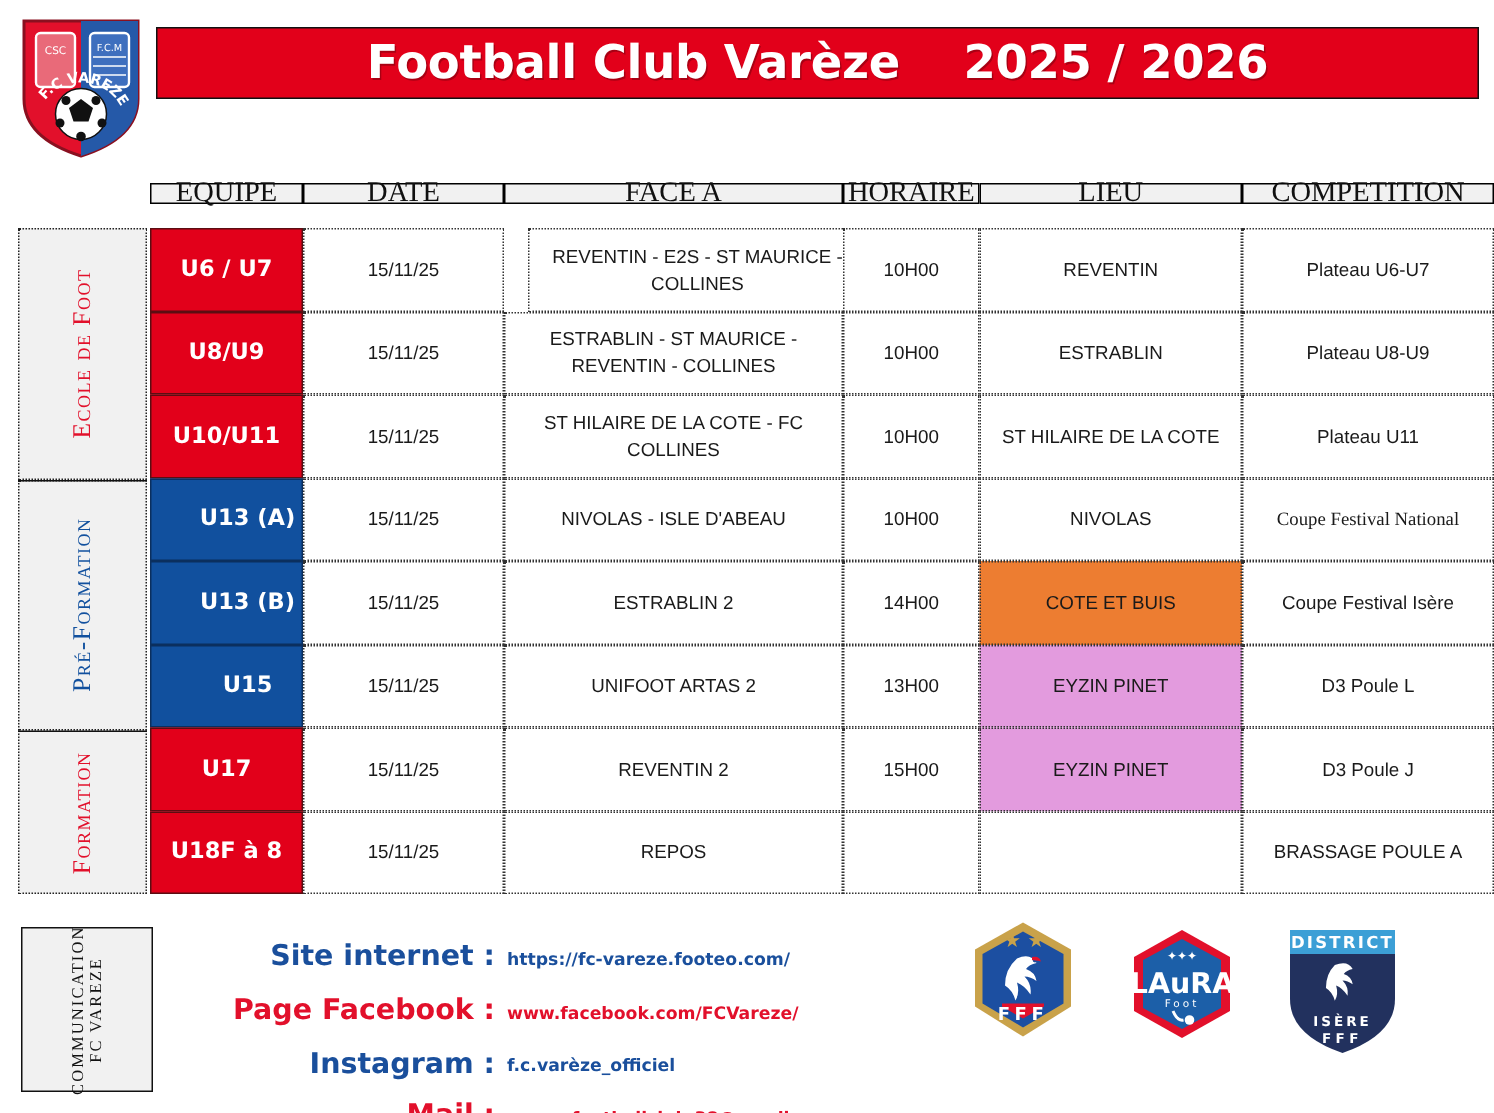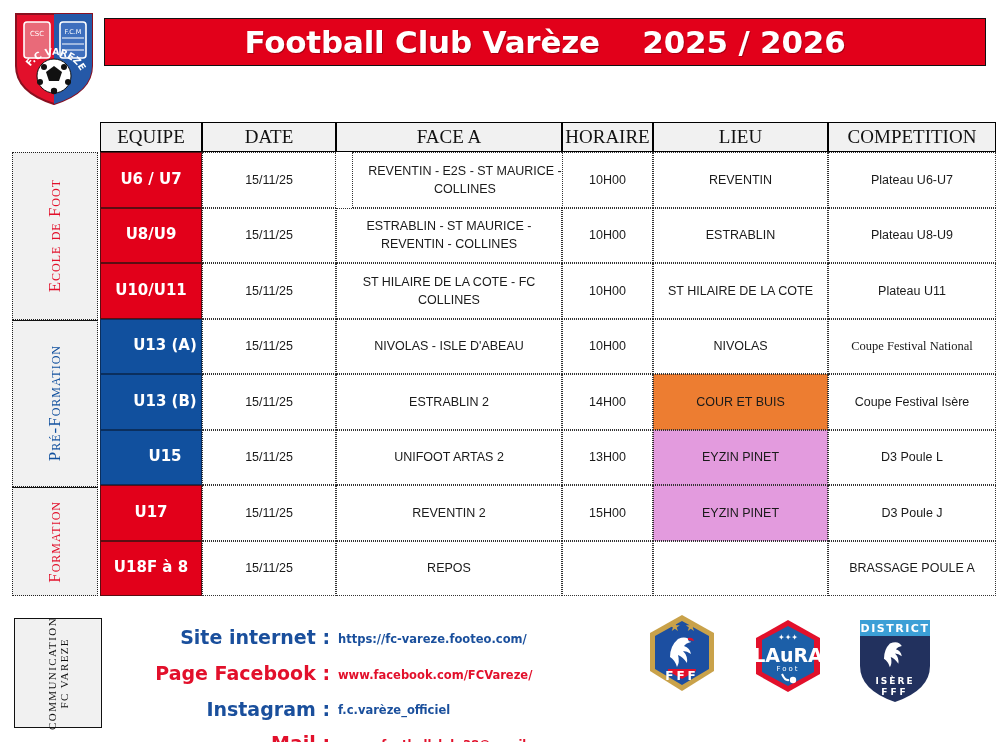--- a/index.html
+++ b/index.html
@@ -47,21 +47,21 @@
     position: absolute; left: 12px; width: 86px;
     background: #F1F1F1; border: 1px dotted #222;
     display: flex; align-items: center; justify-content: center;
   }
   .cat-col .vtext {
     writing-mode: vertical-rl; transform: rotate(180deg);
     font-variant: small-caps; font-size: 17px; letter-spacing: 1px;
     white-space: nowrap; font-family: "Liberation Serif", serif;
   }
   .th {
-    position: absolute; top: 0; height: 30px; background: #F1F1F1;
+    position: absolute; top: 0; height: 14px; background: #F1F1F1;
     border: 1px solid #000;
     display: flex; align-items: center; justify-content: center;
     font-size: 19px; color: #111; font-family: "Liberation Serif", serif;
   }
 
   .cell {
     position: absolute; border: 1px dotted #333; background: #fff;
     display: flex; align-items: center; justify-content: center;
     text-align: center; font-size: 12.5px; color: #1a1a1a;
     padding: 2px 4px; line-height: 1.45;
@@ -191,21 +191,21 @@
       <div class="cell teamcell team-blue" style="left: 100px; top: 196.5px; width: 102px; height: 55.5px;">U13 (A)</div>
       <div class="cell " style="left: 202px; top: 196.5px; width: 134px; height: 55.5px;">15/11/25</div>
       <div class="cell " style="left: 336px; top: 196.5px; width: 226px; height: 55.5px;">NIVOLAS - ISLE D'ABEAU</div>
       <div class="cell " style="left: 562px; top: 196.5px; width: 91px; height: 55.5px;">10H00</div>
       <div class="cell " style="left: 653px; top: 196.5px; width: 175px; height: 55.5px;">NIVOLAS</div>
       <div class="cell " style="left: 828px; top: 196.5px; width: 168px; height: 55.5px; font-family: Liberation Serif, serif;">Coupe Festival National</div>
       <div class="cell teamcell team-blue" style="left: 100px; top: 252px; width: 102px; height: 55.5px;">U13 (B)</div>
       <div class="cell " style="left: 202px; top: 252px; width: 134px; height: 55.5px;">15/11/25</div>
       <div class="cell " style="left: 336px; top: 252px; width: 226px; height: 55.5px;">ESTRABLIN 2</div>
       <div class="cell " style="left: 562px; top: 252px; width: 91px; height: 55.5px;">14H00</div>
-      <div class="cell hl-orange" style="left: 653px; top: 252px; width: 175px; height: 55.5px;">COUR ET BUIS</div>
+      <div class="cell hl-orange" style="left: 653px; top: 252px; width: 175px; height: 55.5px;">COTE ET BUIS</div>
       <div class="cell " style="left: 828px; top: 252px; width: 168px; height: 55.5px;">Coupe Festival Isère</div>
       <div class="cell teamcell team-blue" style="left: 100px; top: 307.5px; width: 102px; height: 55.5px;">U15</div>
       <div class="cell " style="left: 202px; top: 307.5px; width: 134px; height: 55.5px;">15/11/25</div>
       <div class="cell " style="left: 336px; top: 307.5px; width: 226px; height: 55.5px;">UNIFOOT ARTAS 2</div>
       <div class="cell " style="left: 562px; top: 307.5px; width: 91px; height: 55.5px;">13H00</div>
       <div class="cell hl-pink" style="left: 653px; top: 307.5px; width: 175px; height: 55.5px;">EYZIN PINET</div>
       <div class="cell " style="left: 828px; top: 307.5px; width: 168px; height: 55.5px;">D3 Poule L</div>
       <div class="cell teamcell team-red" style="left: 100px; top: 363px; width: 102px; height: 55.5px;">U17</div>
       <div class="cell " style="left: 202px; top: 363px; width: 134px; height: 55.5px;">15/11/25</div>
       <div class="cell " style="left: 336px; top: 363px; width: 226px; height: 55.5px;">REVENTIN 2</div>

